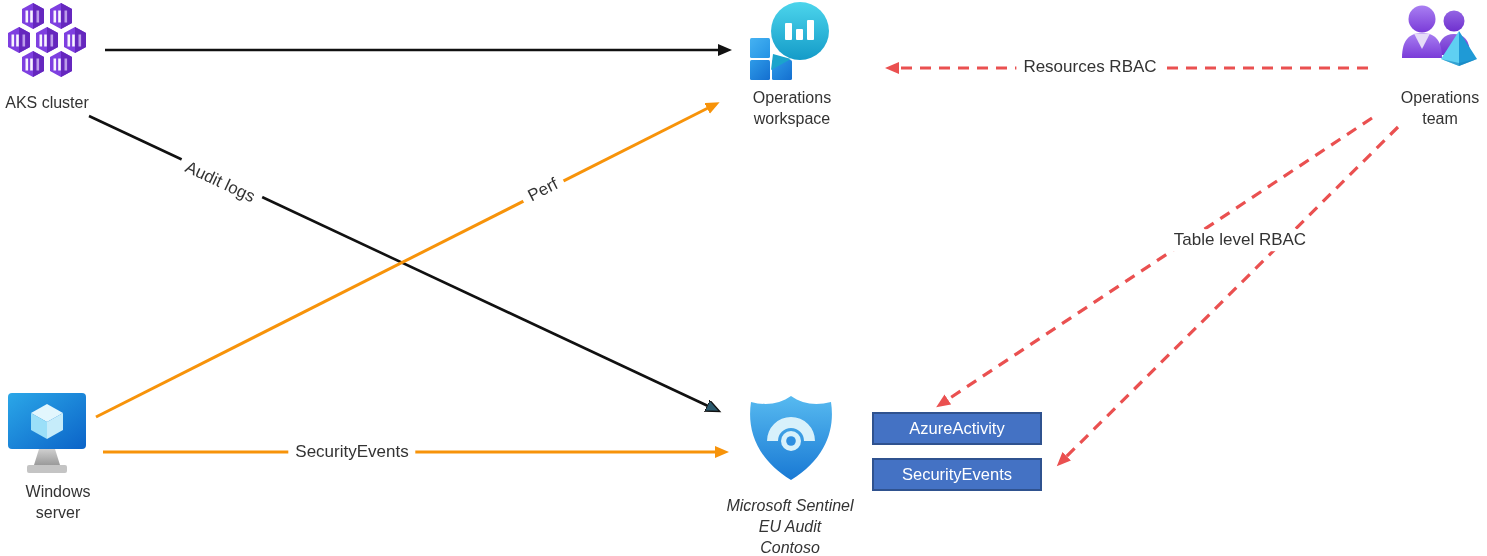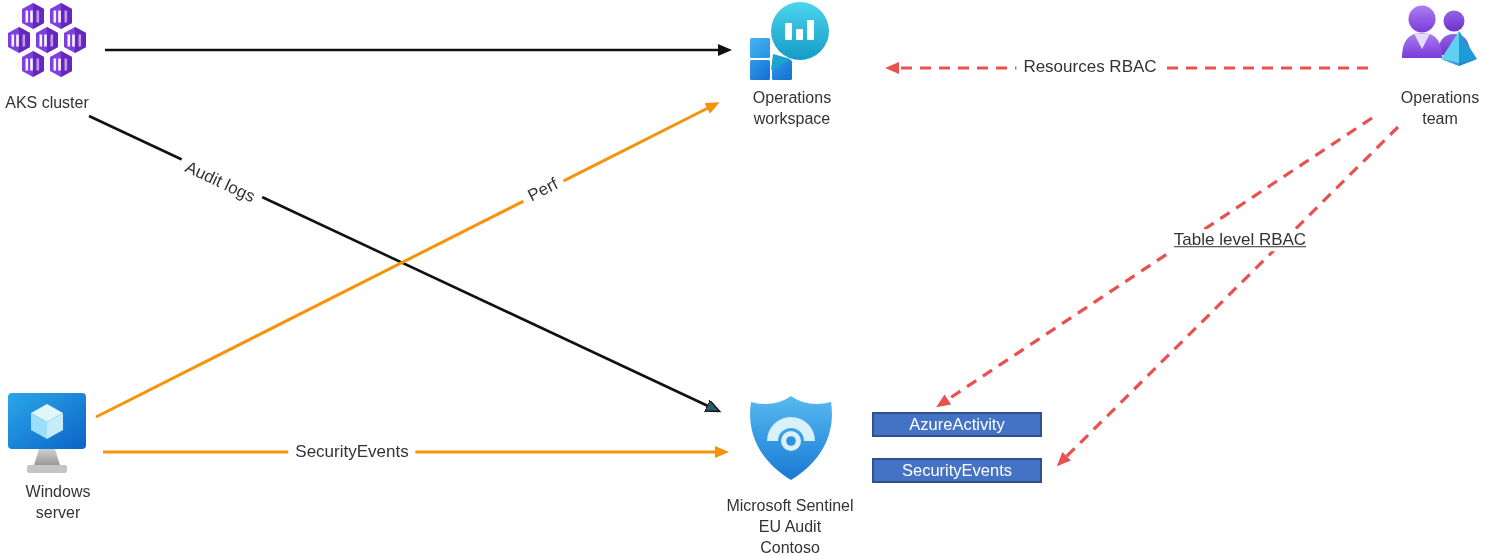--- a/index.html
+++ b/index.html
@@ -13,23 +13,23 @@
     position:absolute;z-index:3;background:#ffffff;color:#333;
     font-size:17px;line-height:1.15;padding:1px 7px;white-space:nowrap;
     transform:translate(-50%,-50%);text-align:center;
   }
   .lbl.rot25{transform:translate(-50%,-50%) rotate(25deg);}
   .lbl.rotm27{transform:translate(-50%,-50%) rotate(-27deg);}
   .node-label{
     position:absolute;z-index:3;color:#333;font-size:16px;line-height:1.3;
     text-align:center;transform:translate(-50%,0);white-space:normal;
   }
-  .sentinel-label div{line-height:21px;}
+  .sentinel-label div{line-height:21px;font-style:italic;}
   .table-box{
-    position:absolute;z-index:2;width:170px;height:25px;box-sizing:border-box;
+    position:absolute;z-index:2;width:170px;height:33px;box-sizing:border-box;
     background:#4472C4;border:2px solid #2F528F;color:#ffffff;
     display:flex;align-items:center;justify-content:center;
     font-size:16.5px;
   }
 </style>
 </head>
 <body>
 
 <div class="canvas">
 
@@ -193,15 +193,15 @@
     <div>Contoso</div>
   </div>
 
   <div class="table-box" style="left:872px;top:412px;">AzureActivity</div>
   <div class="table-box" style="left:872px;top:458px;">SecurityEvents</div>
 
   <div class="lbl rot25" style="left:220px;top:182px;">Audit logs</div>
   <div class="lbl rotm27" style="left:543px;top:190px;">Perf</div>
   <div class="lbl" style="left:352px;top:452px;">SecurityEvents</div>
   <div class="lbl" style="left:1090px;top:67px;">Resources RBAC</div>
-  <div class="lbl" style="left:1240px;top:240px;text-decoration:underline;">Table level RBAC</div>
+  <div class="lbl" style="left:1240px;top:240px;">Table level RBAC</div>
 
 </div>
 
 </body></html>

